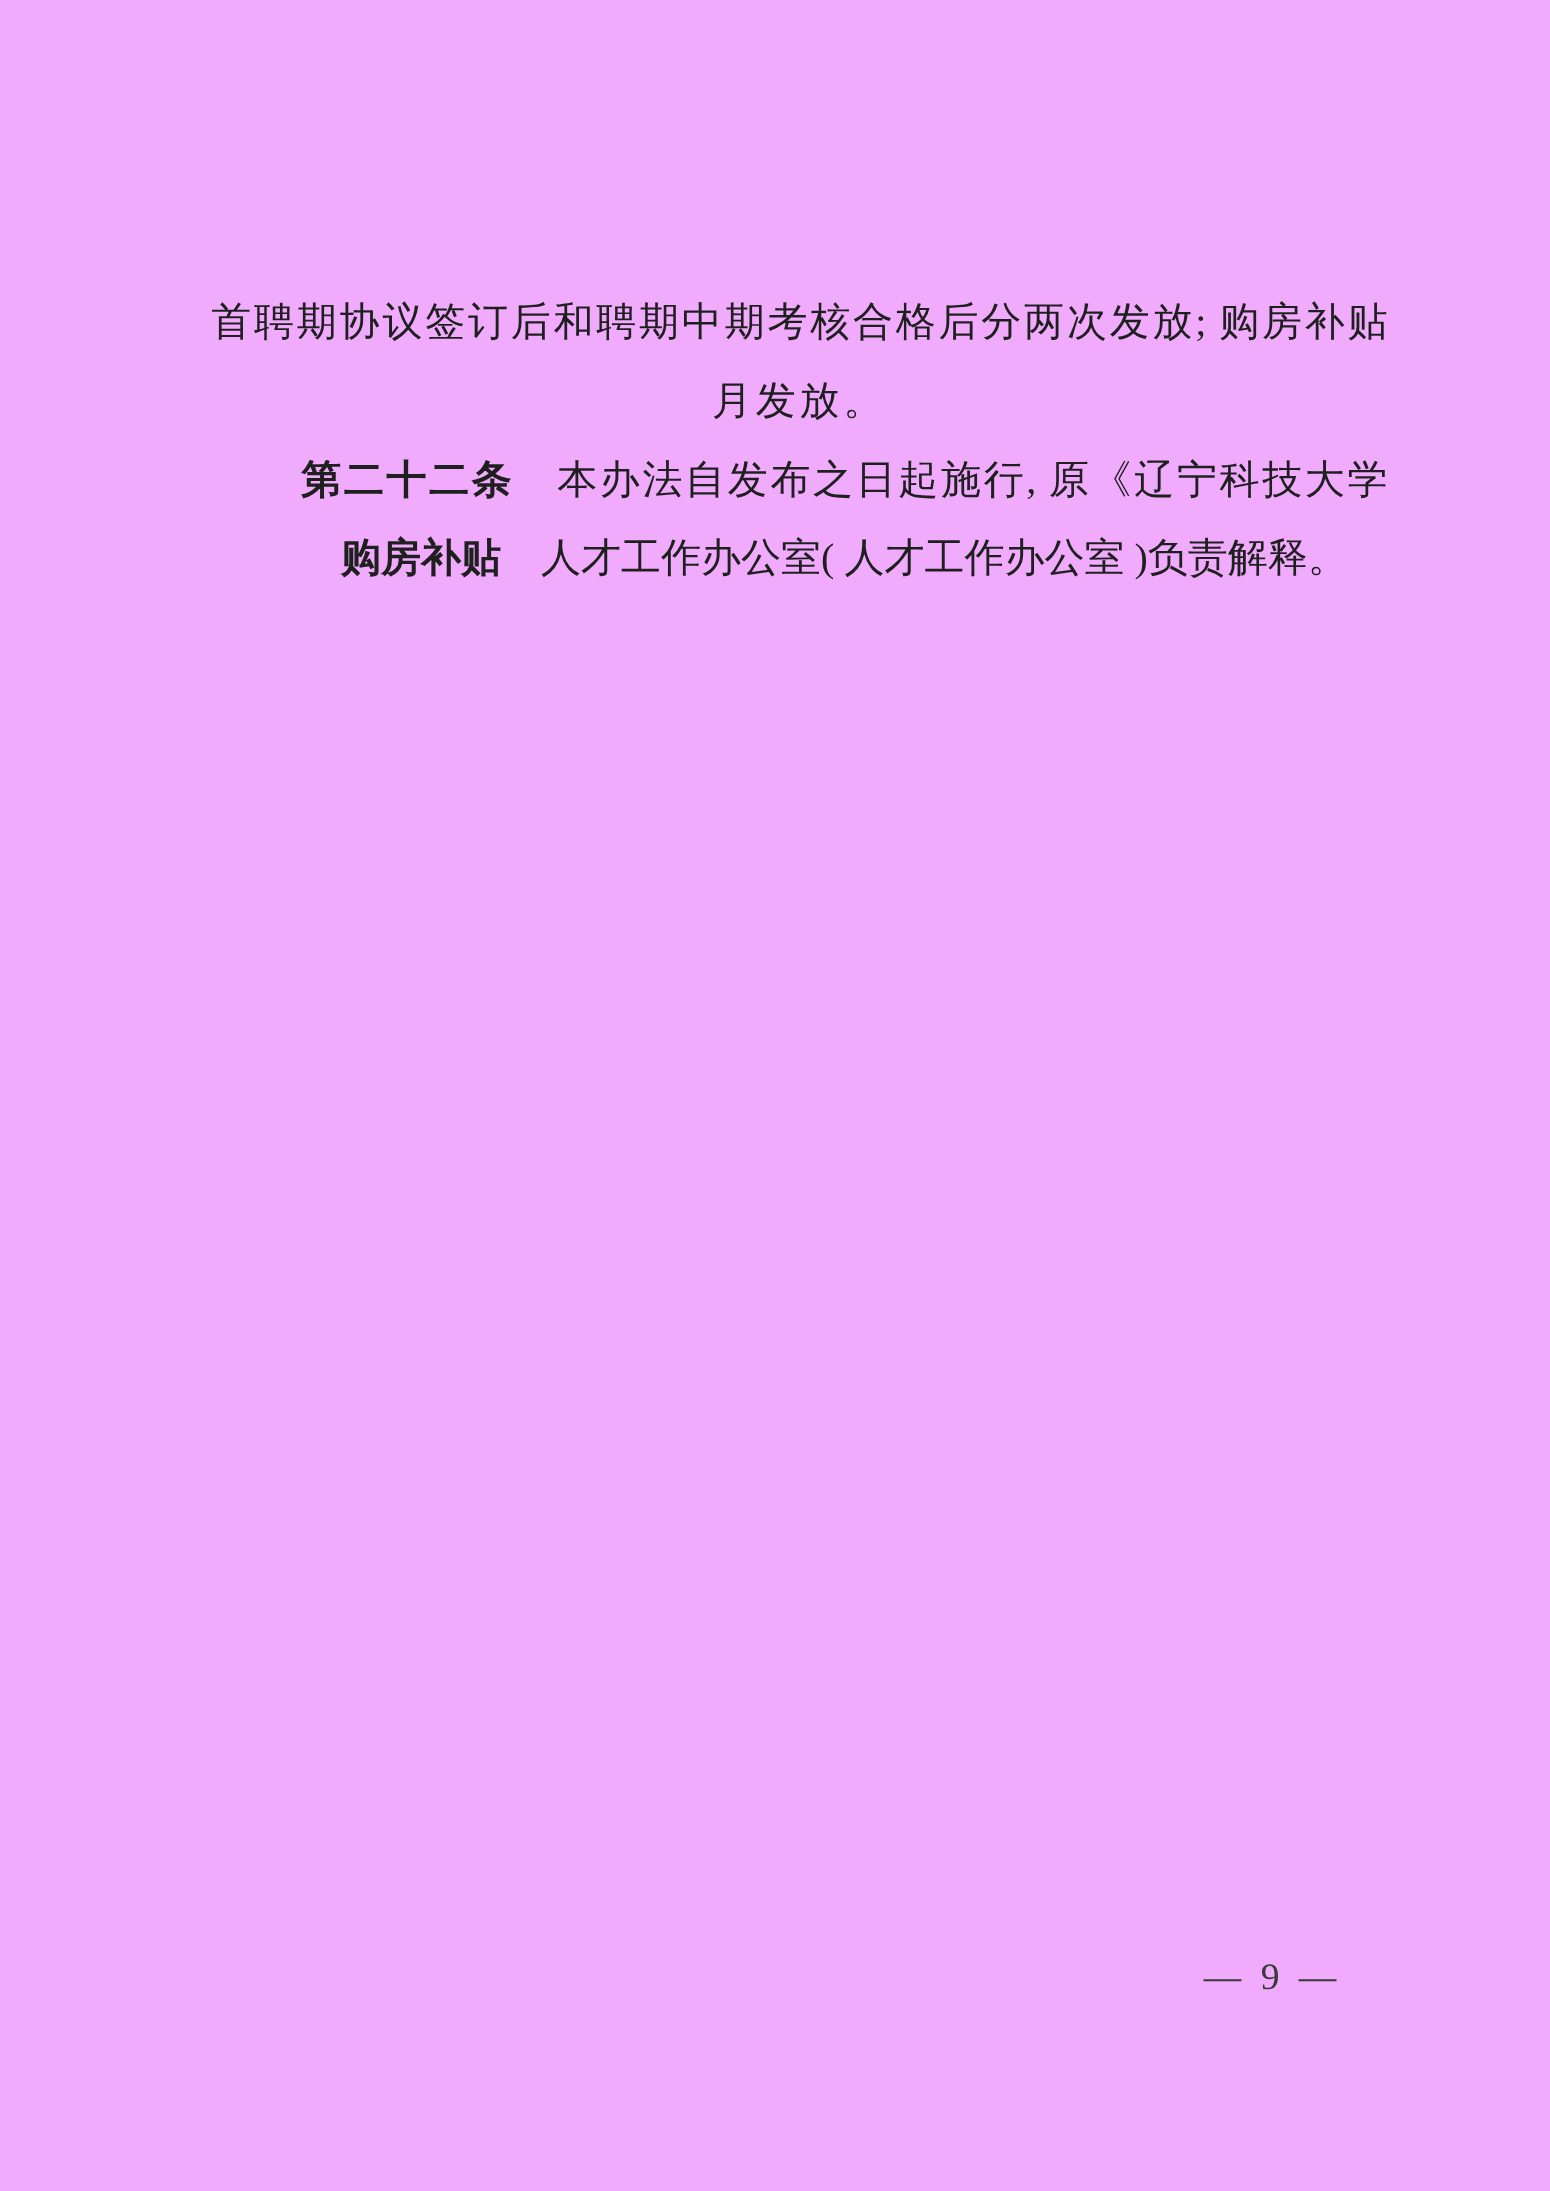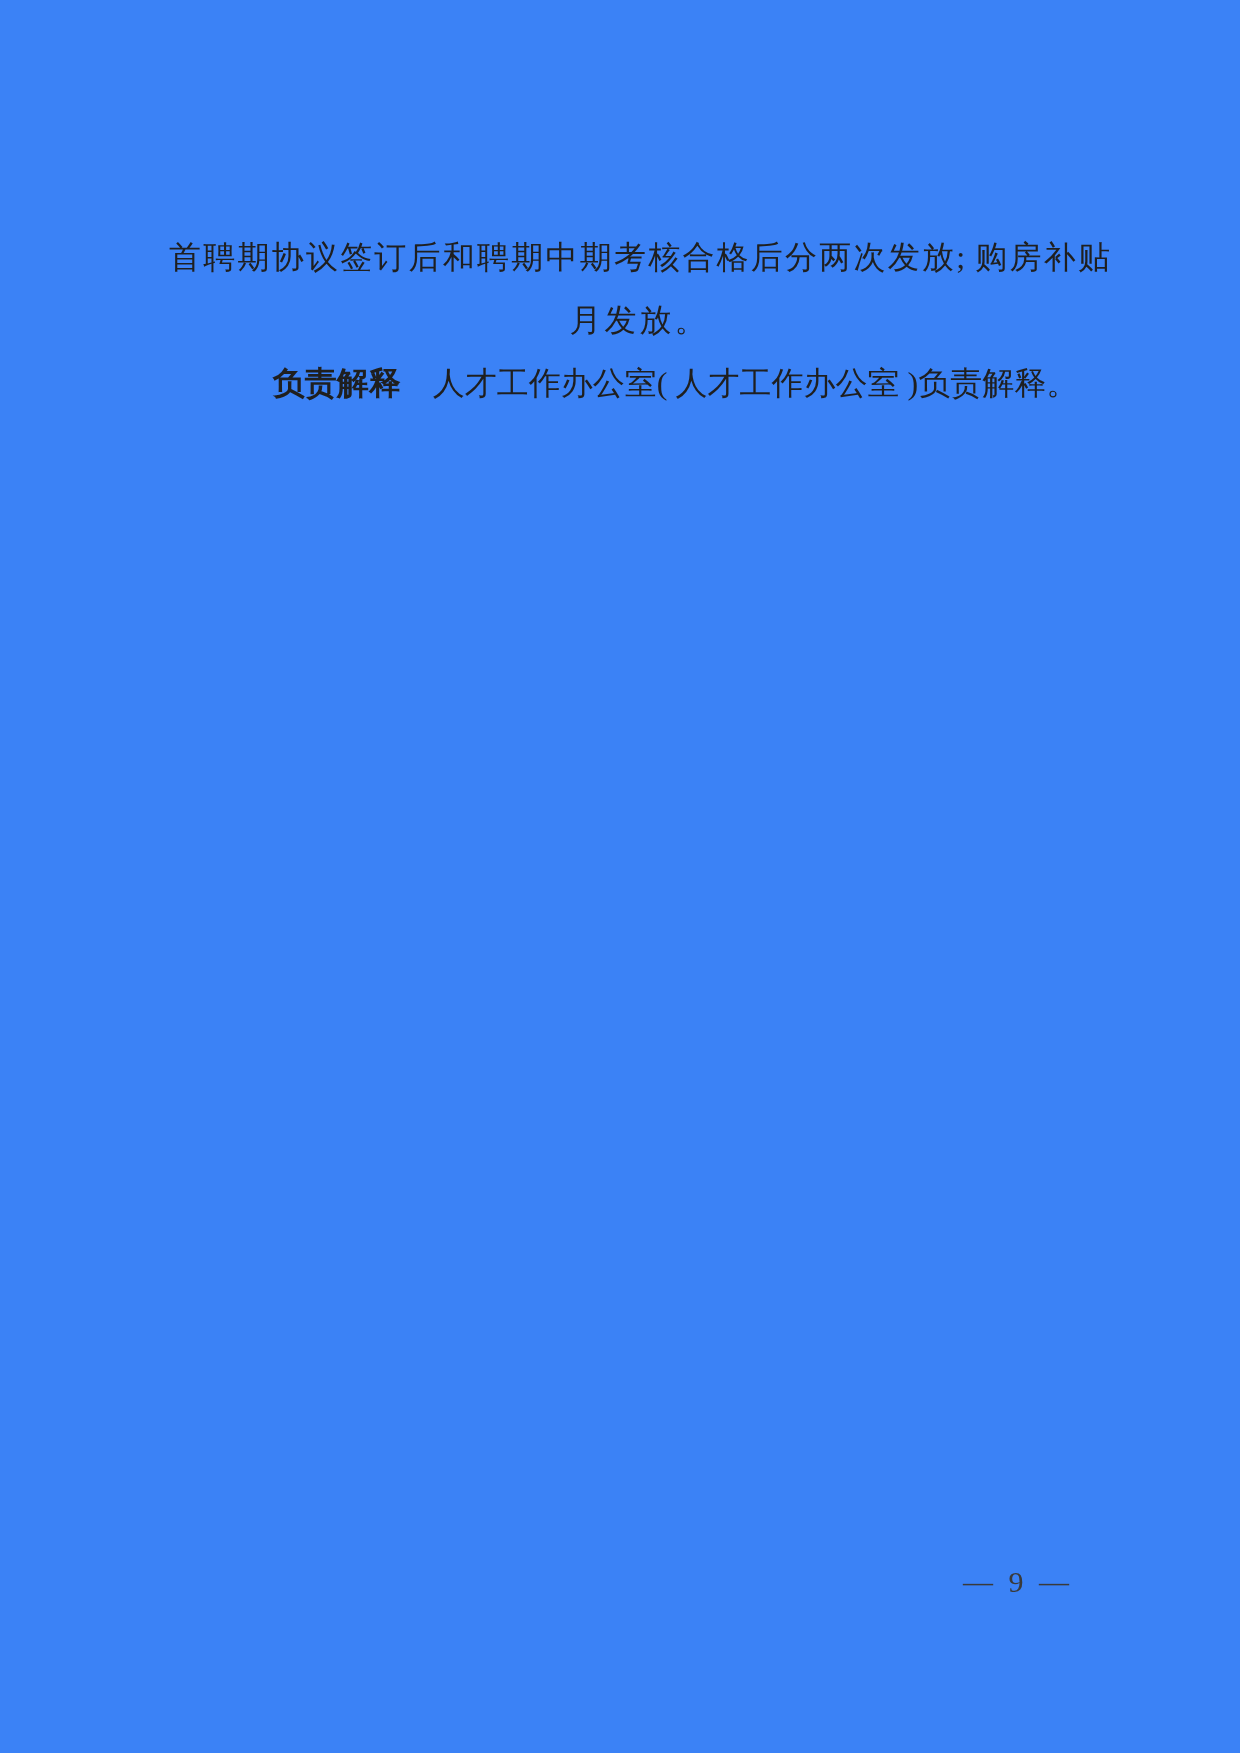--- a/index.html
+++ b/index.html
@@ -7,21 +7,21 @@
   body {
     background: #ffffff;
     position: relative;
     overflow: hidden;
     font-family: "Liberation Serif", "DejaVu Serif", serif;
     color: #1f1f1f;
   }
   .page {
     position: absolute;
     inset: 0;
-    background: #3b82f6;
+    background: #f0abfc;
     padding-left: 32px;
   }
   .content {
     position: absolute;
     left: 169px;
     top: 226px;
     width: 941px;
   }
   .line {
     font-size: 32px;
@@ -61,22 +61,23 @@
 
 <main class="page">
 
   <section class="content">
 
     <p class="line j">首聘期协议签订后和聘期中期考核合格后分两次发放; 购房补贴</p>
 
 
     <p class="line plain">月发放。</p>
 
+    <p class="line j ind"><span class="term">第二十二条</span><span>　本办法自发布之日起施行, 原《辽宁科技大学</span></p>
 
 
 
-    <p class="line ind"><span class="term">负责解释</span><span>　人才工作办公室( 人才工作办公室 )负责解释。</span></p>
+    <p class="line ind"><span class="term">购房补贴</span><span>　人才工作办公室( 人才工作办公室 )负责解释。</span></p>
 
   </section>
 
   <footer class="pageno">— 9 —</footer>
 
 </main>
 
 </body></html>

